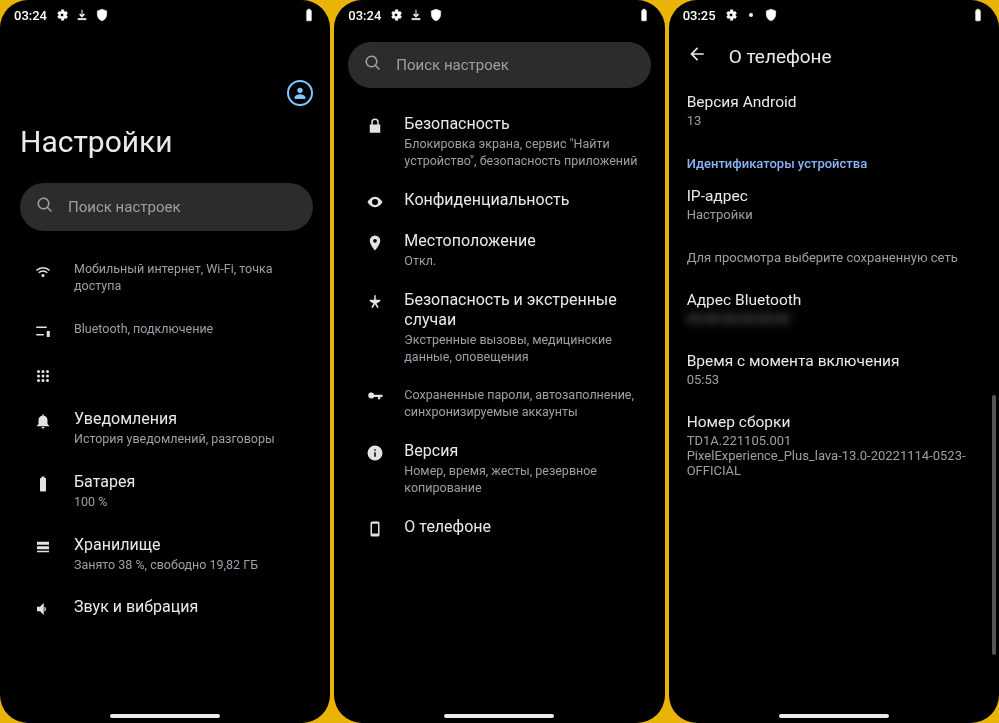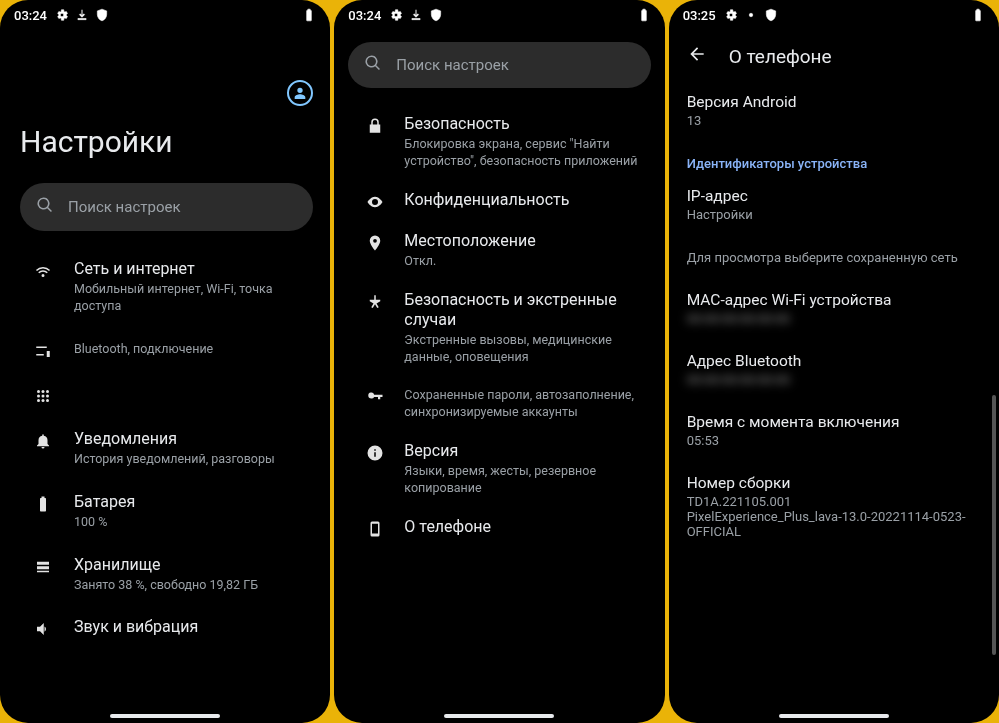--- a/index.html
+++ b/index.html
@@ -163,21 +163,20 @@
     </div>
 
     <div class="list">
       <div class="row">
         <div class="row-icon">
             <svg viewBox="0 0 24 24">
               <path d="M12 20a2 2 0 1 0-2-2 2 2 0 0 0 2 2zm-5-5a7 7 0 0 1 10 0l1.4-1.4a9 9 0 0 0-12.8 0zm-3-3a11 11 0 0 1 16 0l1.4-1.4a13 13 0 0 0-18.8 0z"></path>
             </svg>
           </div>
         <div class="row-body">
-            <div class="row-title">Сеть и интернет</div>
             <div class="row-sub">Мобильный интернет, Wi-Fi, точка доступа</div>
           </div>
       </div>
       <div class="row">
         <div class="row-icon">
             <svg viewBox="0 0 24 24">
               <path d="M3 6h14v2H3zm0 10h10v2H3zm14-4h4v8h-4zM3 6v12"></path>
             </svg>
           </div>
         <div class="row-body">
@@ -336,21 +335,21 @@
           </div>
       </div>
       <div class="row compact">
         <div class="row-icon">
             <svg viewBox="0 0 24 24">
               <path d="M12 2a10 10 0 1 0 10 10A10 10 0 0 0 12 2zm1 15h-2v-6h2zm0-8h-2V7h2z"></path>
             </svg>
           </div>
         <div class="row-body">
             <div class="row-title">Версия</div>
-            <div class="row-sub">Языки, время, жесты, резервное копирование</div>
+            <div class="row-sub">Номер, время, жесты, резервное копирование</div>
           </div>
       </div>
       <div class="row compact">
         <div class="row-icon">
             <svg viewBox="0 0 24 24">
               <path d="M8 2h8a2 2 0 0 1 2 2v16a2 2 0 0 1-2 2H8a2 2 0 0 1-2-2V4a2 2 0 0 1 2-2zm0 3v13h8V5z"></path>
             </svg>
           </div>
         <div class="row-body">
             <div class="row-title">О телефоне</div>
@@ -404,24 +403,20 @@
       <div class="p3-section">Идентификаторы устройства</div>
 
       <div class="p3-item">
         <div class="p3-title">IP-адрес</div>
         <div class="p3-sub">Настройки</div>
       </div>
       <div class="p3-item">
         <div class="p3-sub">Для просмотра выберите сохраненную сеть</div>
       </div>
       <div class="p3-item">
-        <div class="p3-title">MAC-адрес Wi-Fi устройства</div>
-        <div class="p3-sub blur">00:00:00:00:00:00</div>
-      </div>
-      <div class="p3-item">
         <div class="p3-title">Адрес Bluetooth</div>
         <div class="p3-sub blur">00:00:00:00:00:00</div>
       </div>
       <div class="p3-item">
         <div class="p3-title">Время с момента включения</div>
         <div class="p3-sub">05:53</div>
       </div>
       <div class="p3-item">
         <div class="p3-title">Номер сборки</div>
         <div class="p3-sub" style="white-space:pre-line">TD1A.221105.001

